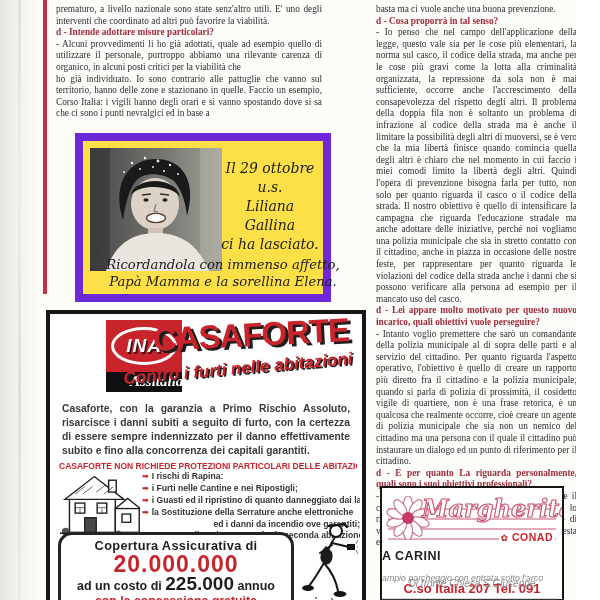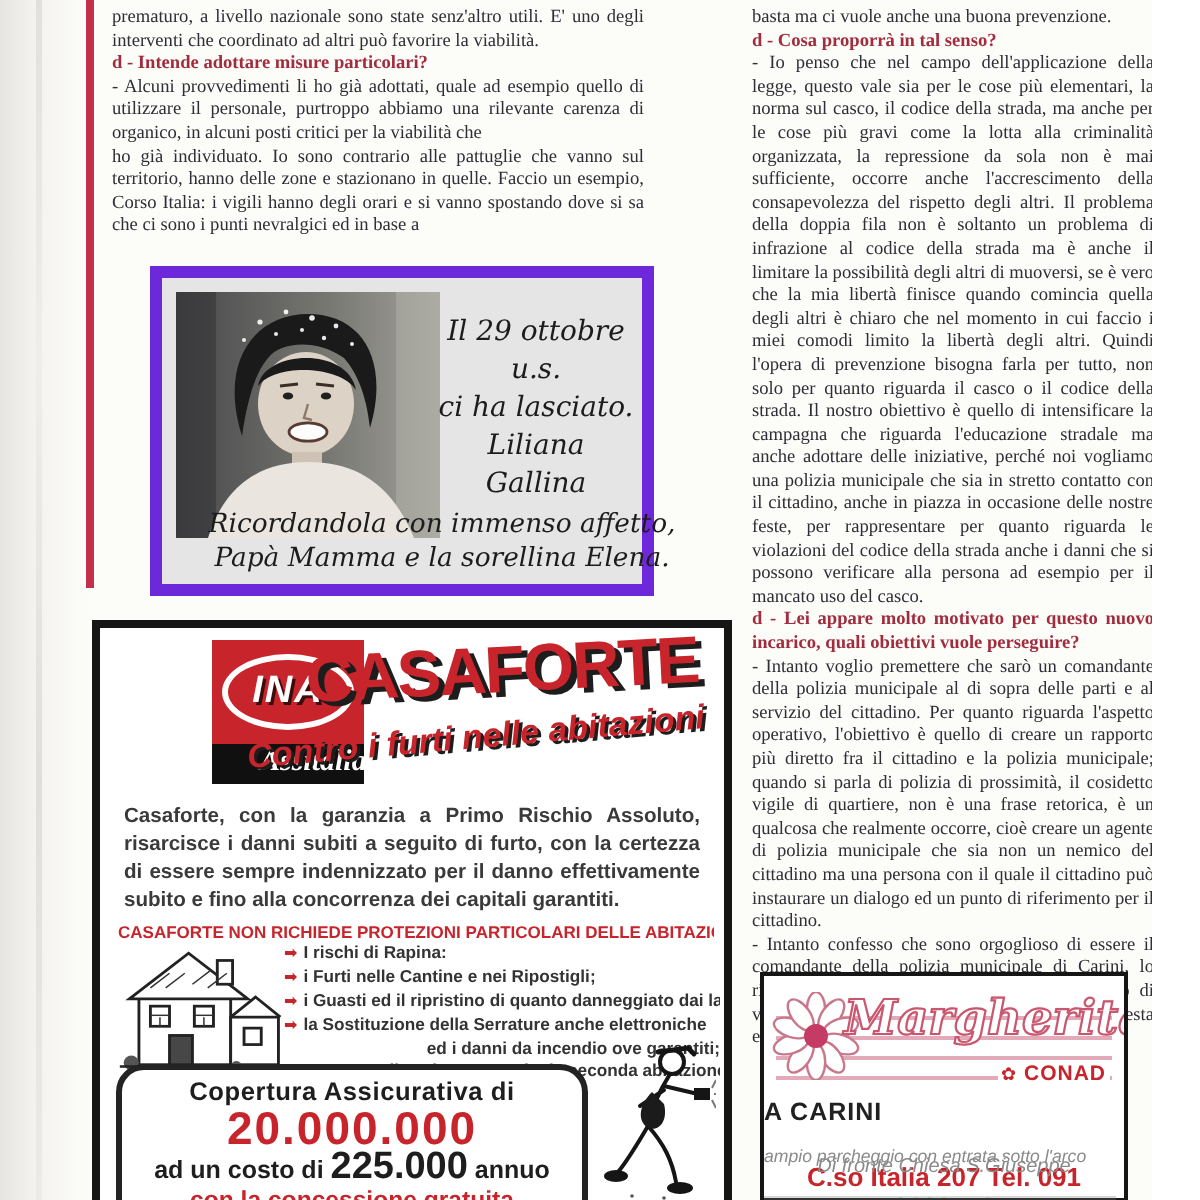--- a/index.html
+++ b/index.html
@@ -14,21 +14,21 @@
 
   .body-text{font-size:9.3px;line-height:11.6px;color:#2e2e36;text-align:justify;}
   .body-text p{margin:0;}
   .qline{color:#a12c3e;font-weight:bold;}
 
   .col-left{position:absolute;left:56px;top:4px;width:266px;height:128px;overflow:hidden;}
   .col-right{position:absolute;left:332px;top:4px;width:245px;height:594px;overflow:hidden;}
   .ad-spacer{float:left;width:44px;height:600px;margin-top:293px;}
 
   
-  .memorial{position:absolute;left:75px;top:133px;width:240px;height:153px;border:6px solid #6d28d9;background:#e5e5e5;}
+  .memorial{position:absolute;left:75px;top:133px;width:240px;height:153px;border:8px solid #6d28d9;background:#fde047;}
   .mem-photo{position:absolute;left:7px;top:7px;width:132px;height:123px;}
   .mem-script{position:absolute;left:138px;top:18px;width:98px;text-align:center;
         font-family:"DejaVu Serif",serif;font-style:italic;font-size:14px;line-height:19px;color:#1c1c1c;}
   .mem-dedication{position:absolute;left:0;bottom:4px;width:100%;text-align:center;
         font-family:"DejaVu Serif",serif;font-style:italic;font-size:13.2px;line-height:16.5px;color:#1c1c1c;padding-left:20px;}
 
   
   .casaforte{position:absolute;left:46px;top:310px;width:312px;height:294px;border:4px solid #161616;background:#fff;}
   .ina{position:absolute;left:16px;top:6px;width:76px;margin-left:40px;}
   .ina-red{position:relative;height:52px;background:#c8242b;}
@@ -95,20 +95,21 @@
     <p>ho già individuato. Io sono contrario alle pattuglie che vanno sul territorio, hanno delle zone e stazionano in quelle. Faccio un esempio, Corso Italia: i vigili hanno degli orari e si vanno spostando dove si sa che ci sono i punti nevralgici ed in base a</p>
   </div>
 
   <div class="col-right body-text">
     <div class="ad-spacer"></div>
     <p>basta ma ci vuole anche una buona prevenzione.</p>
     <p class="qline">d - Cosa proporrà in tal senso?</p>
     <p>- Io penso che nel campo dell'applicazione della legge, questo vale sia per le cose più elementari, la norma sul casco, il codice della strada, ma anche per le cose più gravi come la lotta alla criminalità organizzata, la repressione da sola non è mai sufficiente, occorre anche l'accrescimento della consapevolezza del rispetto degli altri. Il problema della doppia fila non è soltanto un problema di infrazione al codice della strada ma è anche il limitare la possibilità degli altri di muoversi, se è vero che la mia libertà finisce quando comincia quella degli altri è chiaro che nel momento in cui faccio i miei comodi limito la libertà degli altri. Quindi l'opera di prevenzione bisogna farla per tutto, non solo per quanto riguarda il casco o il codice della strada. Il nostro obiettivo è quello di intensificare la campagna che riguarda l'educazione stradale ma anche adottare delle iniziative, perché noi vogliamo una polizia municipale che sia in stretto contatto con il cittadino, anche in piazza in occasione delle nostre feste, per rappresentare per quanto riguarda le violazioni del codice della strada anche i danni che si possono verificare alla persona ad esempio per il mancato uso del casco.</p>
     <p class="qline">d - Lei appare molto motivato per questo nuovo incarico, quali obiettivi vuole perseguire?</p>
     <p>- Intanto voglio premettere che sarò un comandante della polizia municipale al di sopra delle parti e al servizio del cittadino. Per quanto riguarda l'aspetto operativo, l'obiettivo è quello di creare un rapporto più diretto fra il cittadino e la polizia municipale; quando si parla di polizia di prossimità, il cosidetto vigile di quartiere, non è una frase retorica, è un qualcosa che realmente occorre, cioè creare un agente di polizia municipale che sia non un nemico del cittadino ma una persona con il quale il cittadino può instaurare un dialogo ed un punto di riferimento per il cittadino.</p>
+    <p class="qline">d - E per quanto La riguarda personalmente, quali sono i suoi obiettivi professionali?</p>
     <p>- Intanto confesso che sono orgoglioso di essere il comandante della polizia municipale di Carini, lo ritengo un punto d'arrivo prestigioso dal punto di vista professionale e mi prefiggo di fare bene questa esperienza.</p>
   </div>
 
   <div class="memorial">
     <svg class="mem-photo" viewBox="0 0 132 123" preserveAspectRatio="none">
       <defs>
         <linearGradient id="pg" x1="0" y1="0" x2="1" y2="0">
           <stop offset="0" stop-color="#47474a"></stop>
             <stop offset="0.55" stop-color="#757570"></stop>
             <stop offset="1" stop-color="#a2a29a"></stop>
@@ -135,22 +136,22 @@
         <circle cx="80" cy="17" r="1.2"></circle>
           <circle cx="50" cy="21" r="1"></circle>
           <circle cx="63" cy="19" r="1"></circle>
         <circle cx="74" cy="23" r="1.1"></circle>
           <circle cx="88" cy="26" r="1"></circle>
           <circle cx="34" cy="24" r="1"></circle>
       </g>
     </svg>
     <div class="mem-script">
       <div>Il 29 ottobre u.s.</div>
+      <div>Liliana Gallina</div>
       <div>ci ha lasciato.</div>
-      <div>Liliana Gallina</div>
     </div>
     <div class="mem-dedication">
       <div>Ricordandola con immenso affetto,</div>
       <div>Papà Mamma e la sorellina Elena.</div>
     </div>
   </div>
 
   <div class="casaforte">
     <div class="ina">
       <div class="ina-red">

